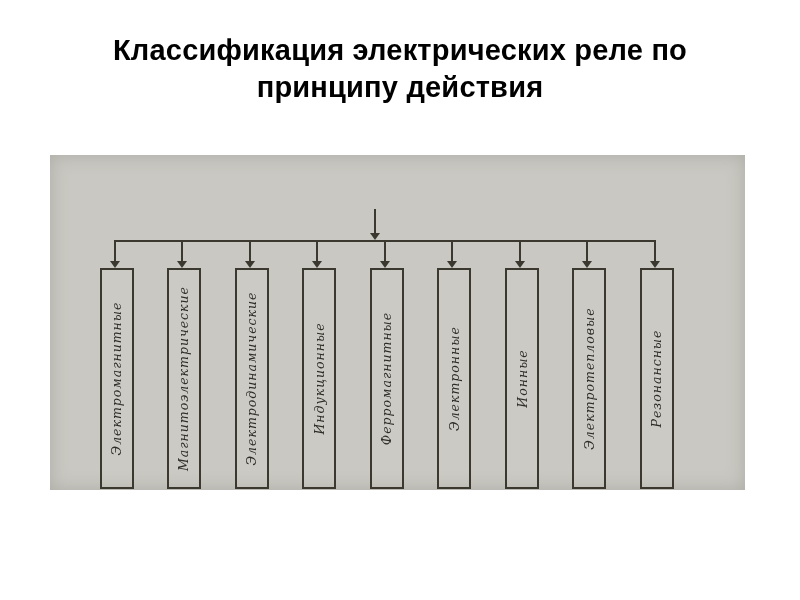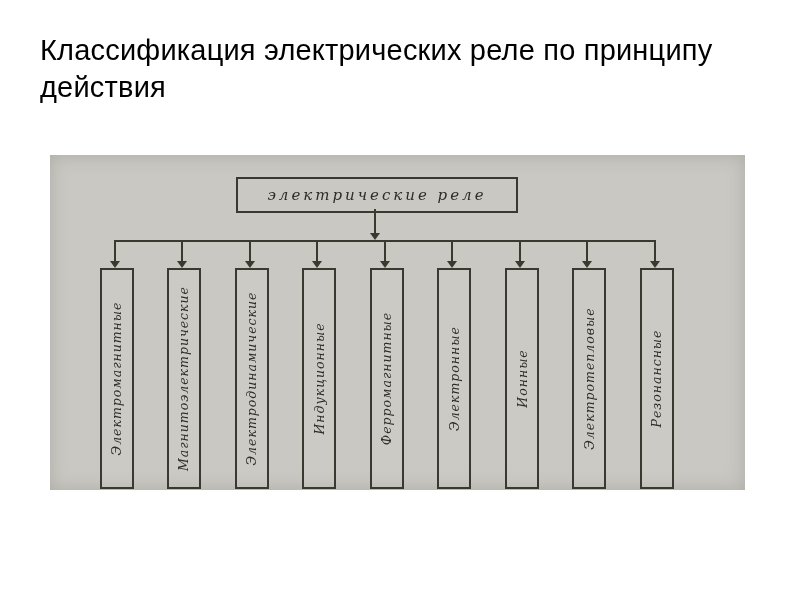--- a/index.html
+++ b/index.html
@@ -5,21 +5,21 @@
   html,body{margin:0;padding:0;}
   body{
     width:800px;height:600px;background:#ffffff;
     font-family:"Liberation Sans",sans-serif;
     -webkit-font-smoothing:antialiased;
   }
   .slide{position:relative;width:800px;height:600px;background:#ffffff;overflow:hidden;}
 
   .title{
     position:absolute;top:32px;left:40px;width:720px;
-    font-size:29px;font-weight:normal;color:#000000;
+    text-align:center;font-size:29px;font-weight:bold;color:#000000;
     line-height:1.28;letter-spacing:0.2px;
   }
 
   
   .scan{
     position:absolute;left:50px;top:155px;width:695px;height:335px;
     background:#c9c8c2;
     box-shadow:inset 0 0 18px rgba(90,88,80,0.25);
   }
 
@@ -62,23 +62,20 @@
 </style>
 </head>
 <body>
 
 <div class="slide">
 
   <div class="title">Классификация электрических реле по принципу действия</div>
 
   <div class="scan">
 
-    <div class="root-box">
-      <span>электрические реле</span>
-    </div>
 
     <div class="stem"></div>
     <div class="arrow stem-arrow"></div>
     <div class="bus"></div>
 
     <div class="col c1">
       <div class="drop"></div>
       <div class="arrow drop-arrow"></div>
       <div class="vbox">
         <span class="vlabel">Электромагнитные</span>

